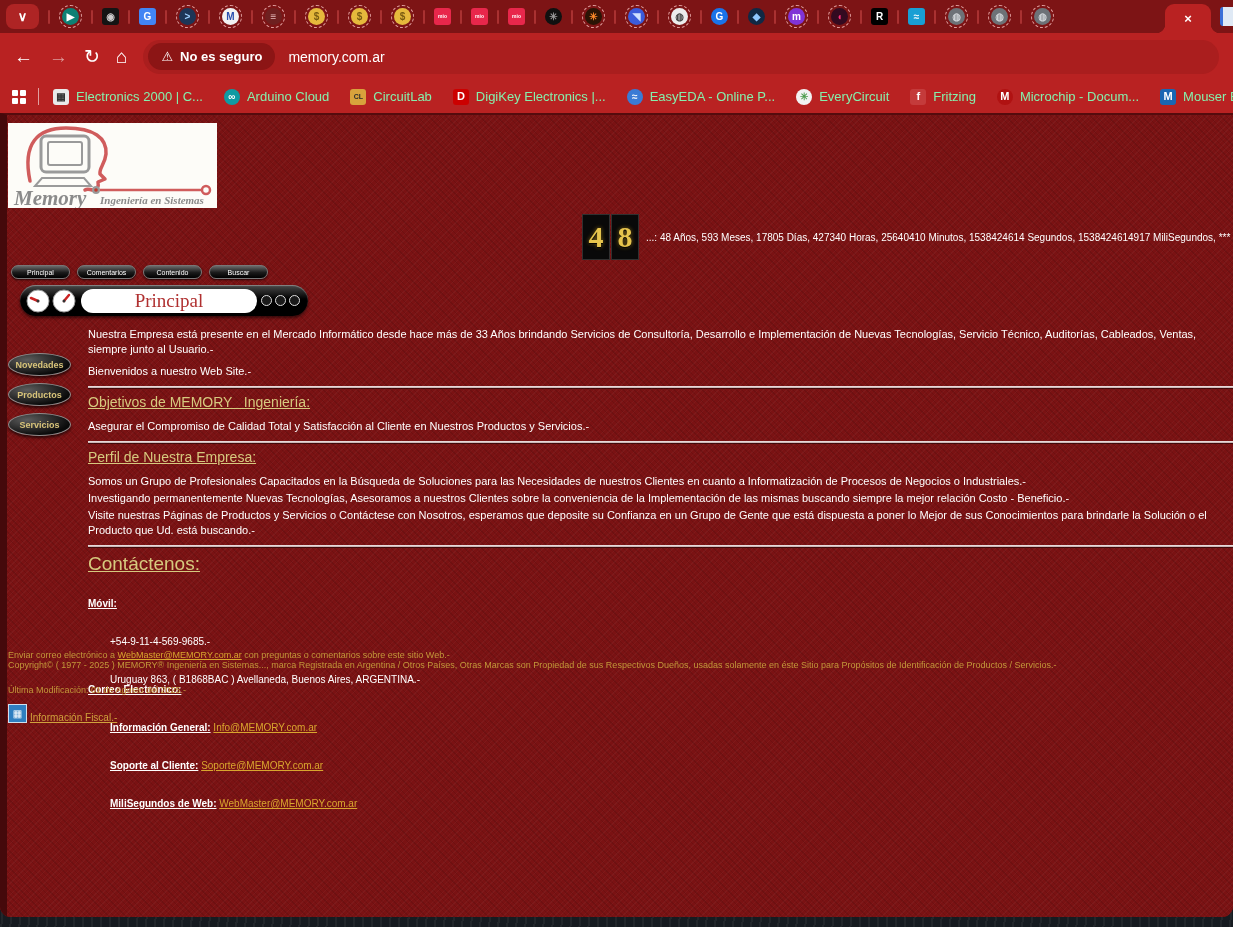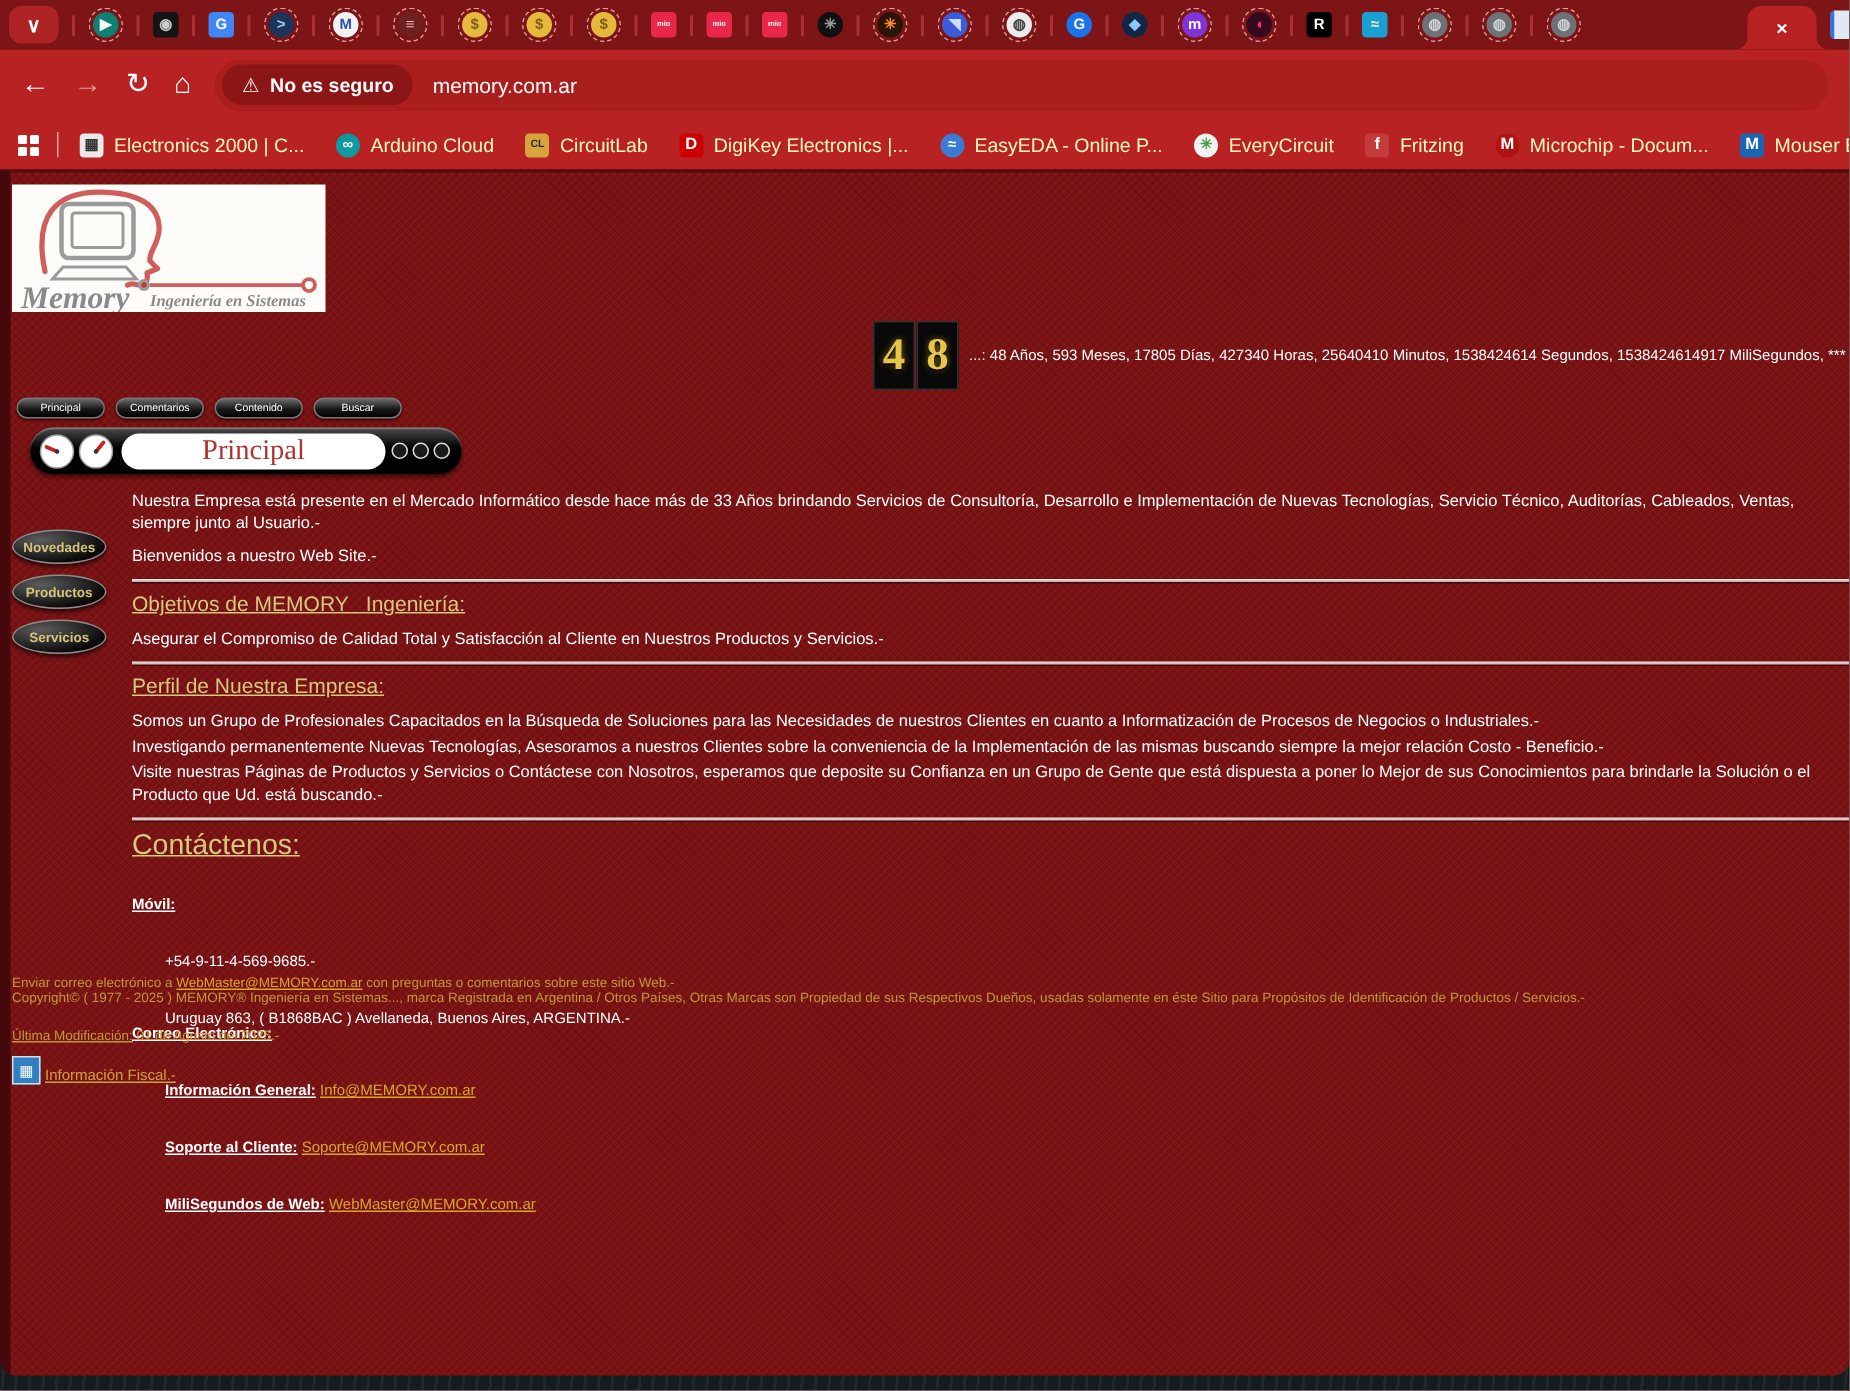--- a/index.html
+++ b/index.html
@@ -48,21 +48,21 @@
 
   
   .bmbar{height:33px;background:#b92222;display:flex;align-items:center;padding-left:12px;flex:none;
     color:#fff;overflow:hidden;}
   .apps-grid{display:grid;grid-template-columns:6px 6px;gap:2px;flex:none;}
   .apps-grid i{width:6px;height:6px;background:#fff;border-radius:1px;}
   .bm-divider{width:1px;height:17px;background:#e0a0a0;margin:0 14px 0 12px;flex:none;}
   .bookmark{display:flex;align-items:center;gap:7px;margin-right:21px;flex:none;white-space:nowrap;}
   .bm-fav{width:16px;height:16px;display:flex;align-items:center;justify-content:center;
     font-size:10px;font-weight:bold;line-height:1;flex:none;}
-  .bm-label{font-size:13px;color:#fef9c3;}
+  .bm-label{font-size:13px;color:#86efac;}
 
   
   .page{flex:1;position:relative;overflow:hidden;color:#fff;
     border-left:7px solid #45090b;border-top:2px solid #550b0d;
     background-color:#7a1213;
     background-image:
       repeating-linear-gradient(45deg, rgba(0,0,0,.10) 0 1px, transparent 1px 4px),
       repeating-linear-gradient(-45deg, rgba(255,255,255,.035) 0 1px, transparent 1px 4px);}
 
   .logo{position:absolute;top:8px;left:1px;width:209px;height:85px;background:#fdfcf8;}
@@ -105,21 +105,21 @@
   .c-label{font-weight:bold;text-decoration:underline;color:#fff;}
   .c-ind{padding-left:22px;margin-top:28px;}
   .maillink{color:#d9a62e;text-decoration:underline;}
 
   .footer{position:absolute;left:1px;right:0;top:525px;}
   .fnav{font-size:11px;color:#fff;}
   .fnav .flink{color:#d0a23c;text-decoration:underline;}
   .fsmall{font-size:9px;line-height:10px;color:#c2983a;}
   .fsmall .maillink{font-size:9px;}
   .lastmod{margin-top:15px;}
-  .lm-label{text-decoration:underline;}
+  .lm-label{}
   .fiscal{margin-top:9px;display:flex;align-items:flex-end;gap:3px;}
   .fiscal-ic{width:17px;height:17px;background:#2f7fc1;border:1px solid #cfe0ee;color:#fff;
     display:flex;align-items:center;justify-content:center;font-size:10px;}
   .fiscal-link{color:#d0a23c;font-size:10px;text-decoration:underline;}
 </style>
 </head>
 <body>
 
 <div class="screen">
   <div class="window">

